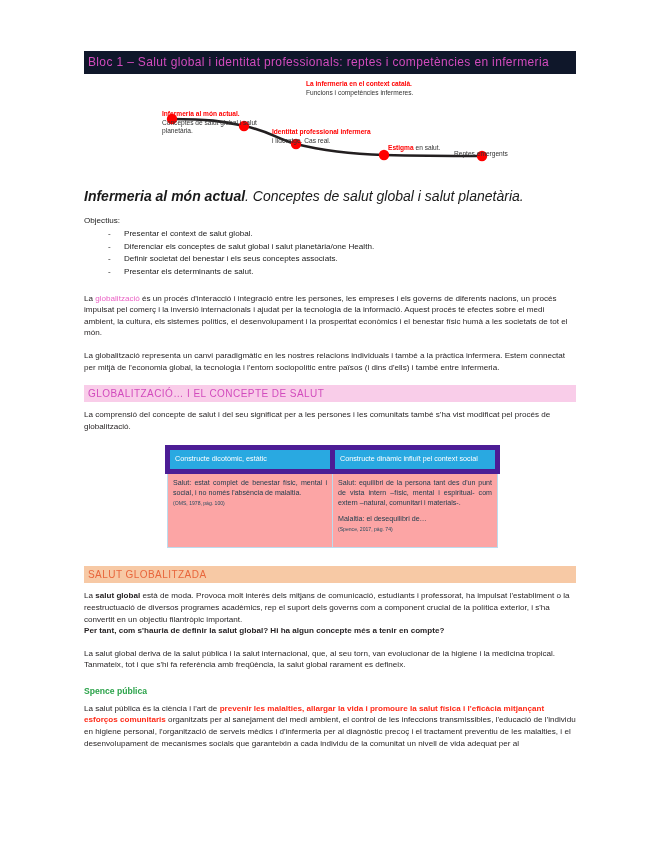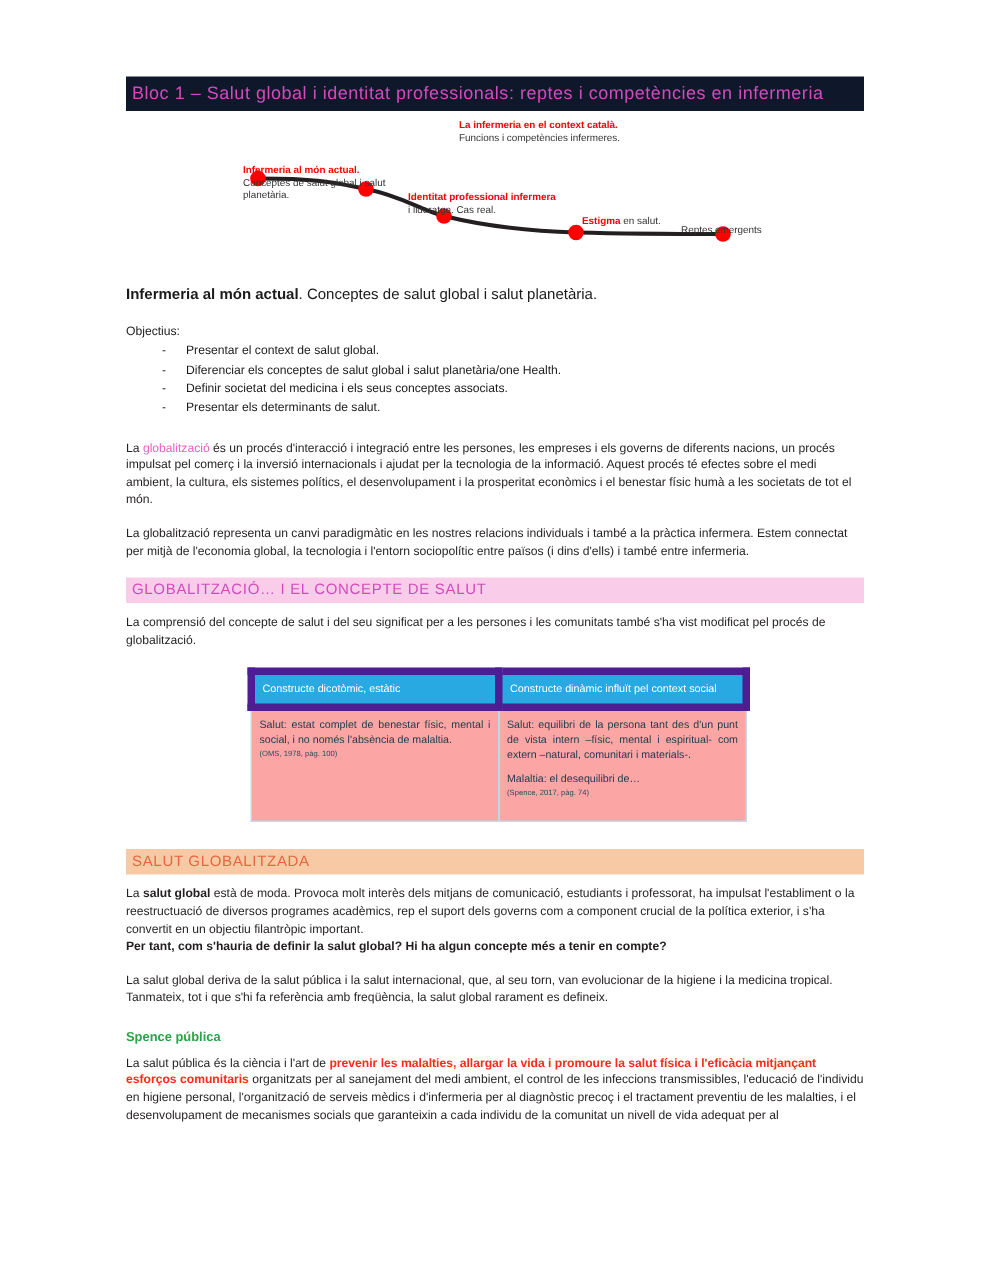--- a/index.html
+++ b/index.html
@@ -39,21 +39,21 @@
 
   
   p.body {
     font-size:8.1px;
     line-height:11.6px;
     margin:0 0 11px 0;
     text-align:left;
     color:#231f20;
   }
   p.tight { margin-bottom:0; }
-  .lead-line { font-size:10px; line-height:11.6px; margin:8px 0 12px 0; }
+  .lead-line { font-size:14px; line-height:11.6px; margin:8px 0 12px 0;font-style:italic; }
   .lead-line b { font-weight:bold; }
 
   .obj-title { font-size:8.1px; line-height:11.6px; margin:0 0 2px 0; }
   ul.objectius { list-style:none; margin:0 0 14px 0; padding:0; }
   ul.objectius li {
     font-size:8.1px; line-height:12.6px;
     padding-left:40px; position:relative;
   }
   ul.objectius li::before {
     content:"-"; position:absolute; left:24px; top:0;
@@ -163,21 +163,21 @@
     </div>
 
     <div class="lead-line">
       <b>Infermeria al món actual</b><span>. Conceptes de salut global i salut planetària.</span>
     </div>
 
     <div class="obj-title">Objectius:</div>
     <ul class="objectius">
       <li>Presentar el context de salut global.</li>
       <li>Diferenciar els conceptes de salut global i salut planetària/one Health.</li>
-      <li>Definir societat del medicina i els seus conceptes associats.</li>
+      <li>Definir societat del benestar i els seus conceptes associats.</li>
       <li>Presentar els determinants de salut.</li>
     </ul>
 
     <p class="body"><span>La </span><span style="color:#ea61c4;">globalització</span><span> és un procés d'interacció i integració entre les persones, les empreses i els governs de diferents nacions, un procés impulsat pel comerç i la inversió internacionals i ajudat per la tecnologia de la informació. Aquest procés té efectes sobre el medi ambient, la cultura, els sistemes polítics, el desenvolupament i la prosperitat econòmics i el benestar físic humà a les societats de tot el món.</span></p>
 
     <p class="body">La globalització representa un canvi paradigmàtic en les nostres relacions individuals i també a la pràctica infermera. Estem connectat per mitjà de l'economia global, la tecnologia i l'entorn sociopolític entre països (i dins d'ells) i també entre infermeria.</p>
 
     <div class="sec-head hl-pink">GLOBALITZACIÓ… I EL CONCEPTE DE SALUT</div>
     <p class="body">La comprensió del concepte de salut i del seu significat per a les persones i les comunitats també s'ha vist modificat pel procés de globalització.</p>
 

